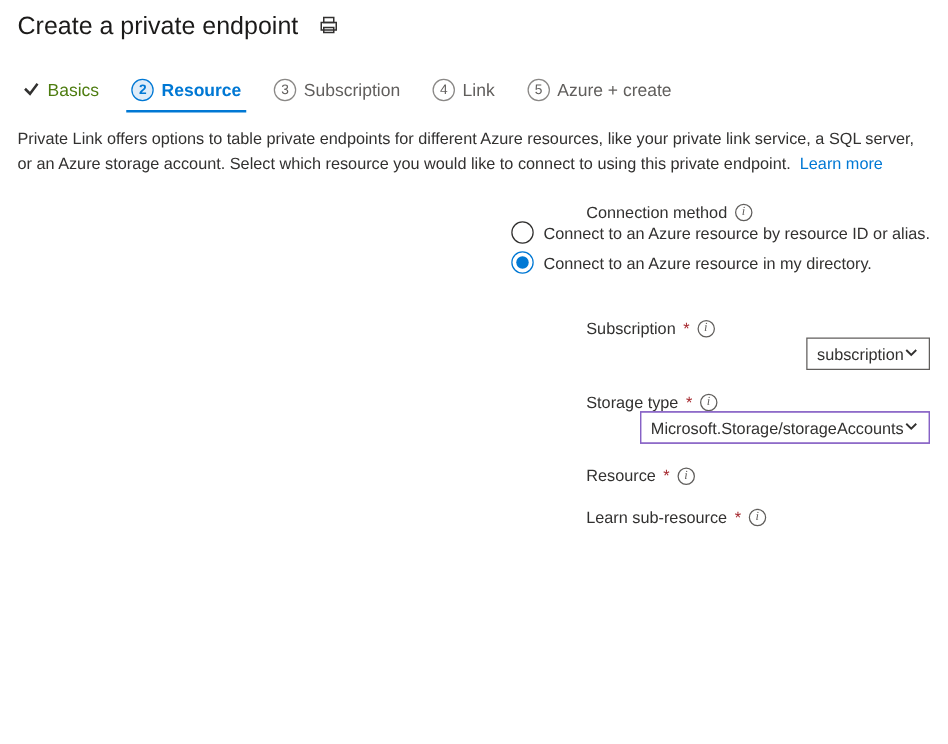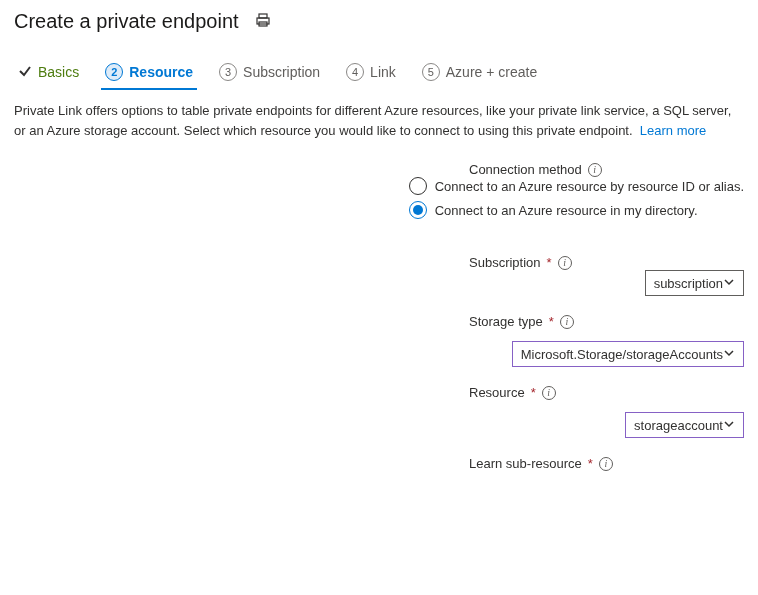--- a/index.html
+++ b/index.html
@@ -33,21 +33,21 @@
     .req { color:#a4262c; }
     .info-icon { display:inline-flex; width:14px; height:14px; border:1px solid #605e5c; border-radius:50%; align-items:center; justify-content:center; font-size:10px; color:#605e5c; cursor:pointer; font-family: Georgia, serif; font-style: italic;}
 
     .radio-row { display:flex; align-items:center; gap:8px; margin-bottom:6px; cursor:pointer; }
     .radio { width:18px; height:18px; border:1px solid #323130; border-radius:50%; display:inline-flex; align-items:center; justify-content:center; flex-shrink:0; }
     .radio.selected { border-color:#0078d4; }
     .radio.selected::after { content:""; width:10px; height:10px; background:#0078d4; border-radius:50%; }
 
     .select { position:relative; }
     .select-box { border:1px solid #605e5c; height:26px; display:flex; align-items:center; padding:0 8px; justify-content:space-between; cursor:pointer; background:#fff; }
-    .select-box.purple { outline:1px solid #8661c5; outline-offset:-1px; border-color:#8661c5;margin-top:12px; }
+    .select-box.purple { outline:1px solid #8661c5; outline-offset:-1px; border-color:#8661c5; }
     .select-box.open { border-color:#0078d4; outline:1px solid #0078d4; outline-offset:-1px; }
     .chev svg { width:12px; height:12px; stroke:#323130; stroke-width:1.5; fill:none; }
 
     .dropdown { position:absolute; left:0; right:0; top:32px; border:1px solid #c8c6c4; background:#fff; box-shadow:0 4px 8px rgba(0,0,0,0.12); z-index:10; }
     .dropdown-item { padding:10px 12px; cursor:pointer; font-size:13px; }
     .dropdown-item.selected { background:#edebe9; }
   </style>
 </head>
 <body>
 
@@ -146,30 +146,20 @@
     </div>
   </div>
 </div>
 
 <div class="form-row">
   <div class="form-label-col">
     <span>Resource</span>
     <span class="req">*</span>
     <span class="info-icon">i</span>
   </div>
-  <div class="form-control-col">
-    <div class="select">
-      <div class="select-box purple">
-        <span>storageaccount</span>
-        <span class="chev"><svg viewBox="0 0 12 12">
-              <polyline points="2,4 6,8 10,4"></polyline>
-            </svg></span>
-      </div>
-    </div>
-  </div>
 </div>
 
 <div class="form-row">
   <div class="form-label-col">
     <span>Learn sub-resource</span>
     <span class="req">*</span>
     <span class="info-icon">i</span>
   </div>
 </div>
 

